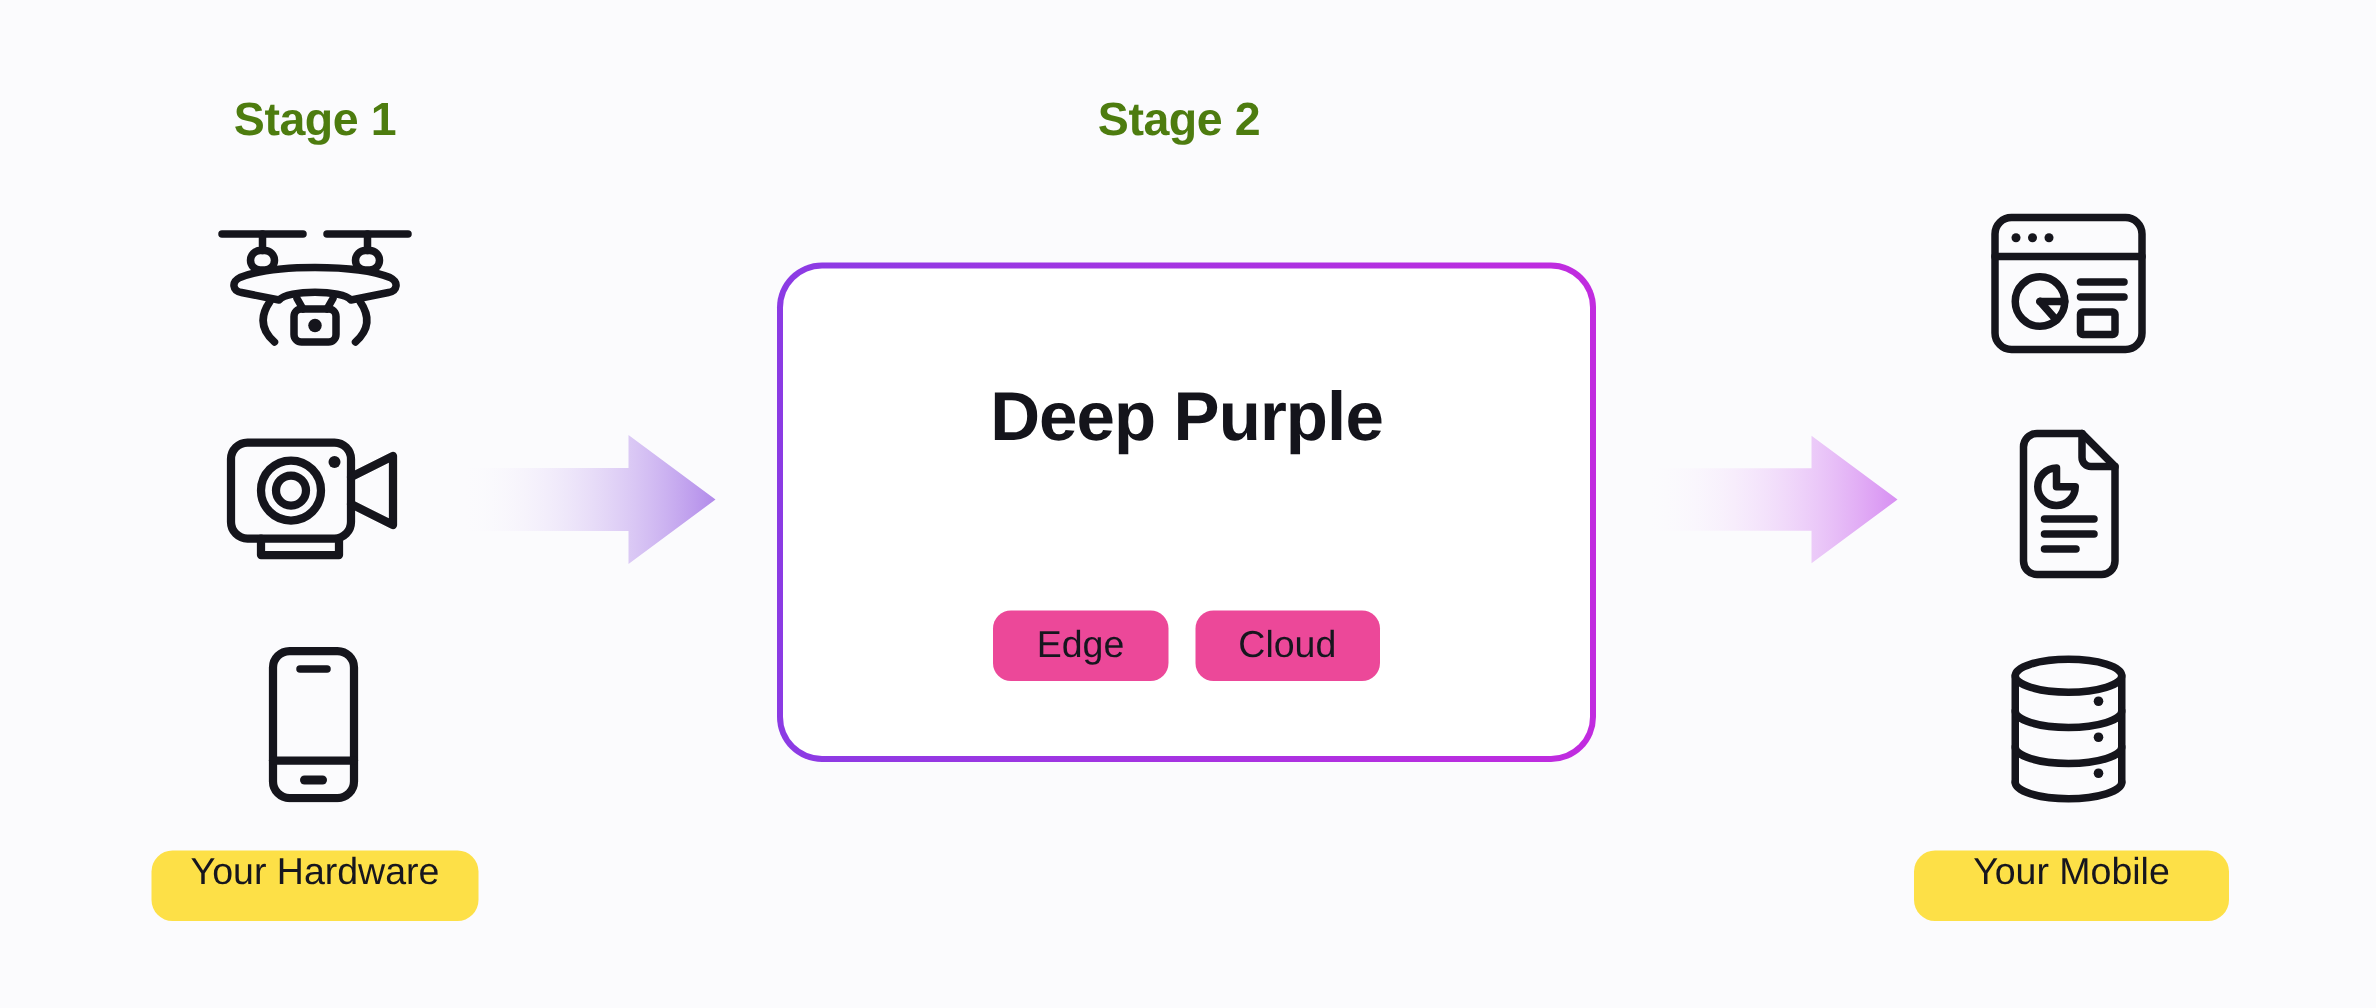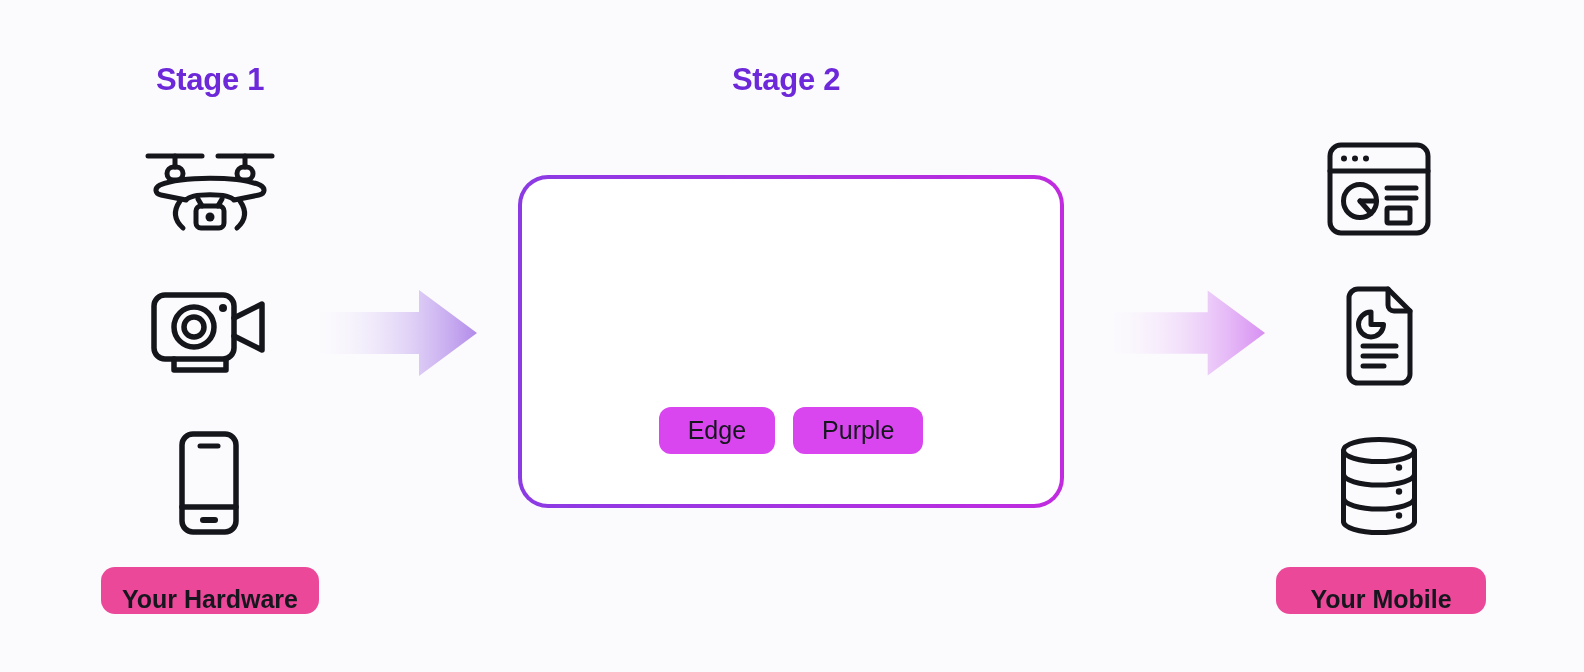--- a/index.html
+++ b/index.html
@@ -11,29 +11,29 @@
   .stage-canvas{
     position:relative;
     width:1584px;height:672px;
     background:#FBFBFD;
     overflow:hidden;
   }
   .stage-title{
     position:absolute;top:62px;width:300px;
     text-align:center;
     font-size:31px;font-weight:600;letter-spacing:-0.3px;
-    color:#6d28d9;
+    color:#4d7c0f;
   }
   .icon-box{position:absolute;display:flex;align-items:center;justify-content:center;}
   .icon-box svg{display:block;width:100%;height:100%;}
   .pill{
     position:absolute;height:47px;border-radius:14px;
-    background:#ec4899;
-    display:flex;align-items:flex-end;justify-content:center;
-    font-size:25px;font-weight:700;color:#16161E;
+    background:#fde047;
+    display:flex;align-items:flex-start;justify-content:center;
+    font-size:25px;font-weight:400;color:#16161E;
   }
   
   .ai-box{
     position:absolute;left:518px;top:175px;width:546px;height:333px;
     border-radius:30px;
     background:linear-gradient(90deg,#8B3BE4 0%,#C12BDF 100%);
     padding:4px;box-sizing:border-box;
   }
   .ai-box-inner{
     position:relative;width:100%;height:100%;
@@ -44,21 +44,21 @@
     text-align:center;
     font-size:46px;line-height:61px;font-weight:600;letter-spacing:-0.6px;
     color:#14141B;
   }
   .chip-row{
     position:absolute;left:0;right:0;top:228px;
     display:flex;justify-content:center;gap:18px;
   }
   .chip{
     height:47px;padding:0 29px;border-radius:12px;
-    background:#d946ef;
+    background:#ec4899;
     display:flex;align-items:center;justify-content:center;
     font-size:25px;font-weight:400;color:#16161E;
   }
   .arrow{position:absolute;}
   .arrow svg{display:block;width:100%;height:100%;}
 </style>
 </head>
 <body>
 
 <div class="stage-canvas">
@@ -116,24 +116,25 @@
           <stop offset="1" stop-color="#B28BEA"></stop>
         </linearGradient>
       </defs>
       <polygon points="2,25 119,25 119,3 177,46 119,89 119,67 2,67" fill="url(#arrowGrad1)"></polygon>
     </svg>
   </div>
 
   <div class="ai-box">
     <div class="ai-box-inner">
       <div class="ai-title">
+        <div>Deep Purple</div>
       </div>
       <div class="chip-row">
         <div class="chip">Edge</div>
-        <div class="chip">Purple</div>
+        <div class="chip">Cloud</div>
       </div>
     </div>
   </div>
 
   <div class="arrow" style="left:1090px;top:287px;width:178px;height:92px;">
     <svg viewBox="0 0 180 92">
       <defs>
         <linearGradient id="arrowGrad2" x1="0" y1="0" x2="1" y2="0">
           <stop offset="0" stop-color="#FFFFFF" stop-opacity="0"></stop>
           <stop offset="1" stop-color="#D78FF2"></stop>

